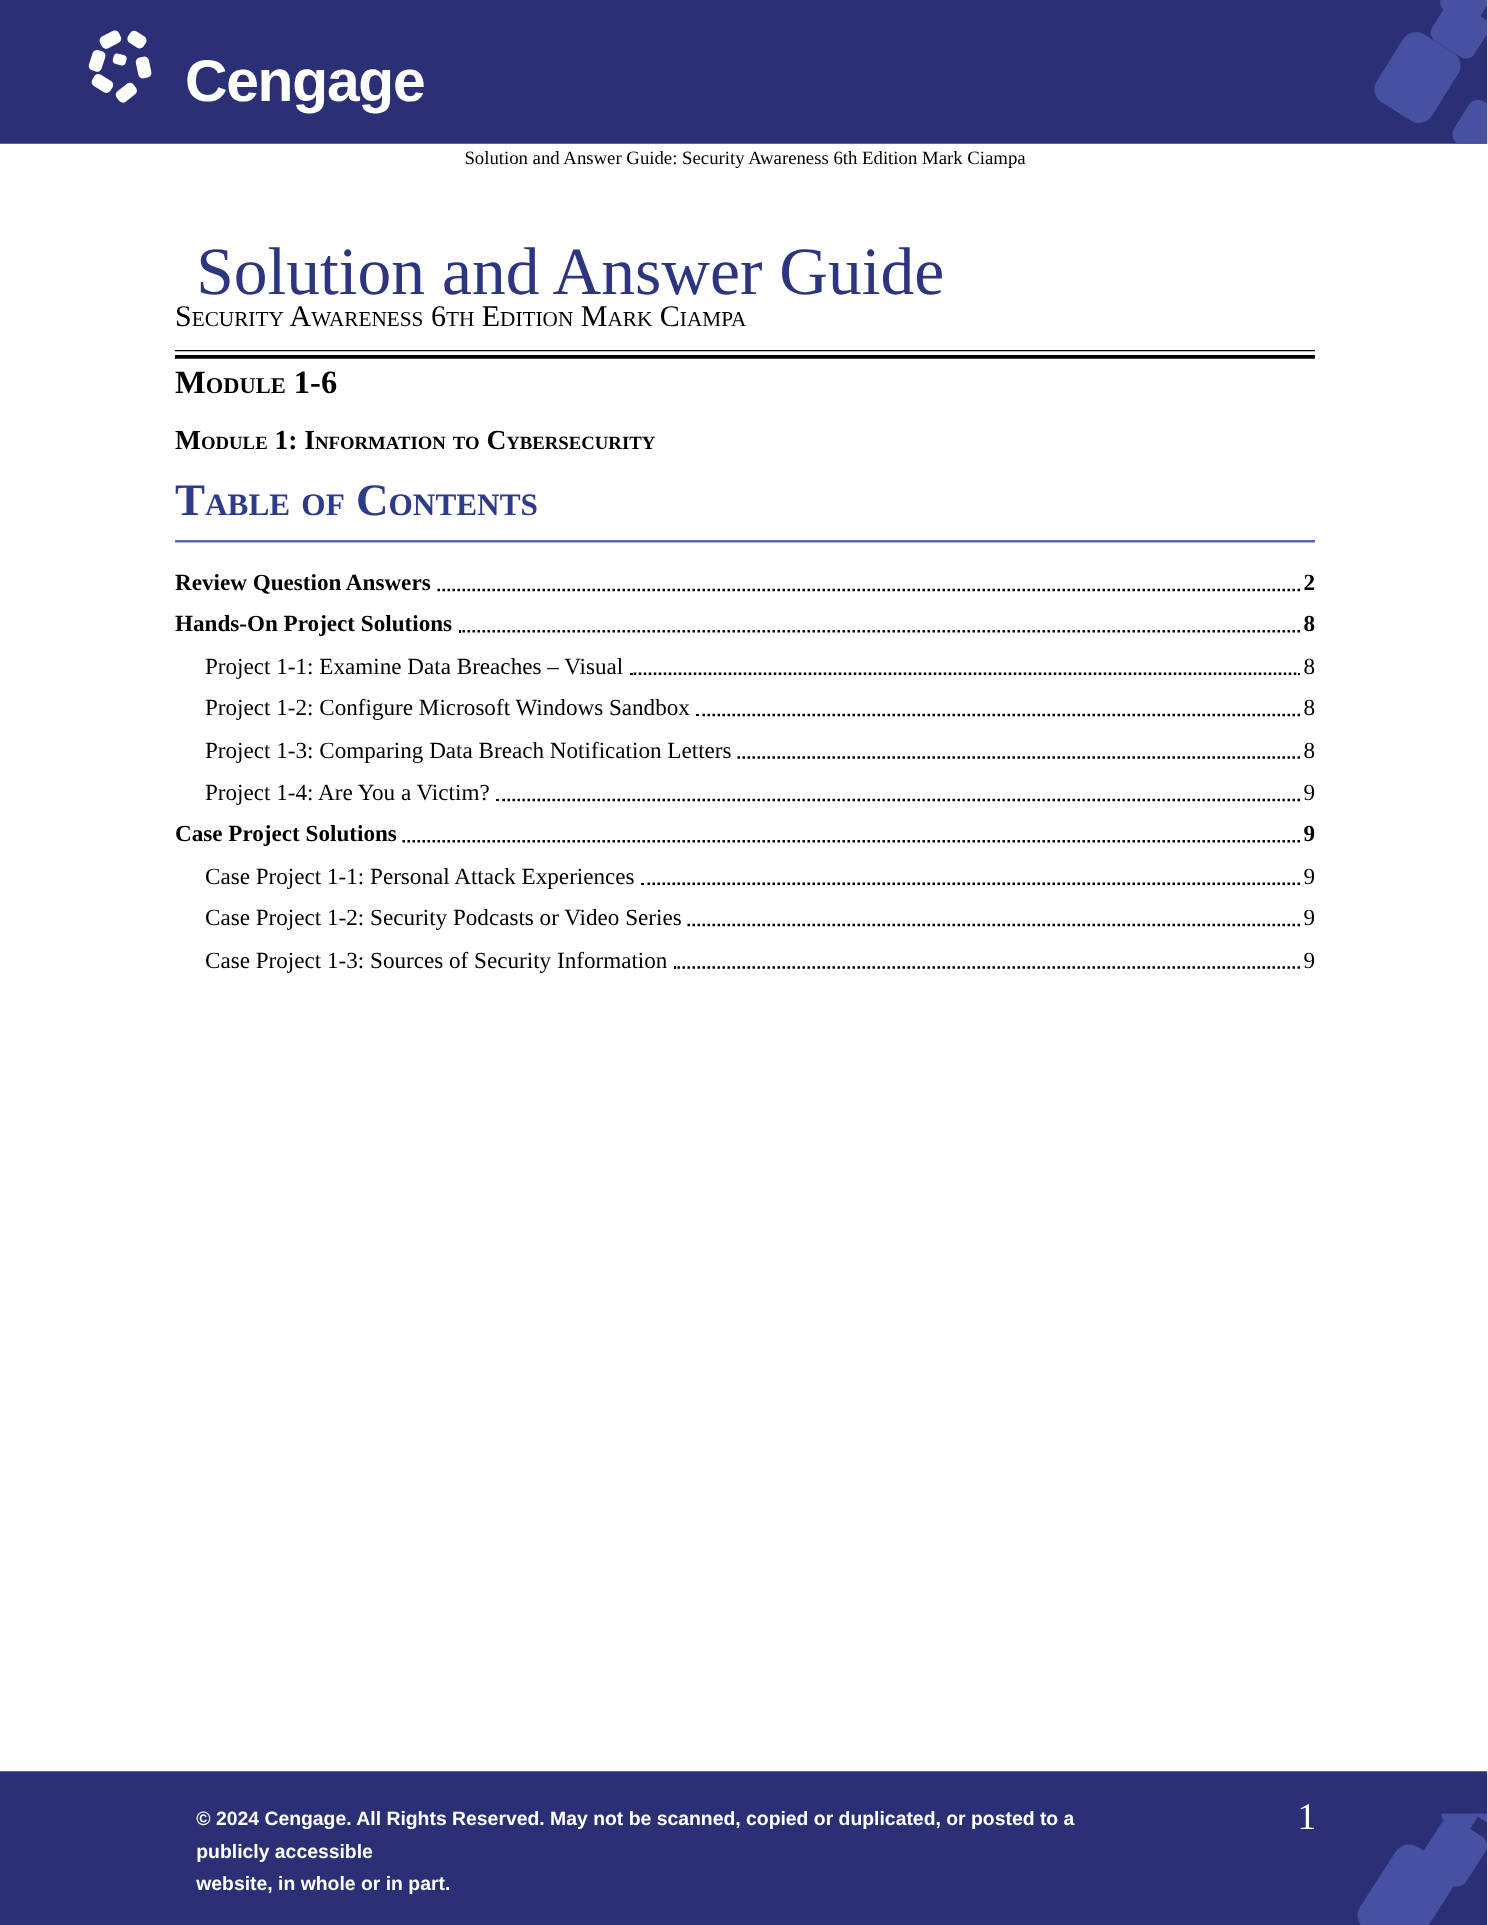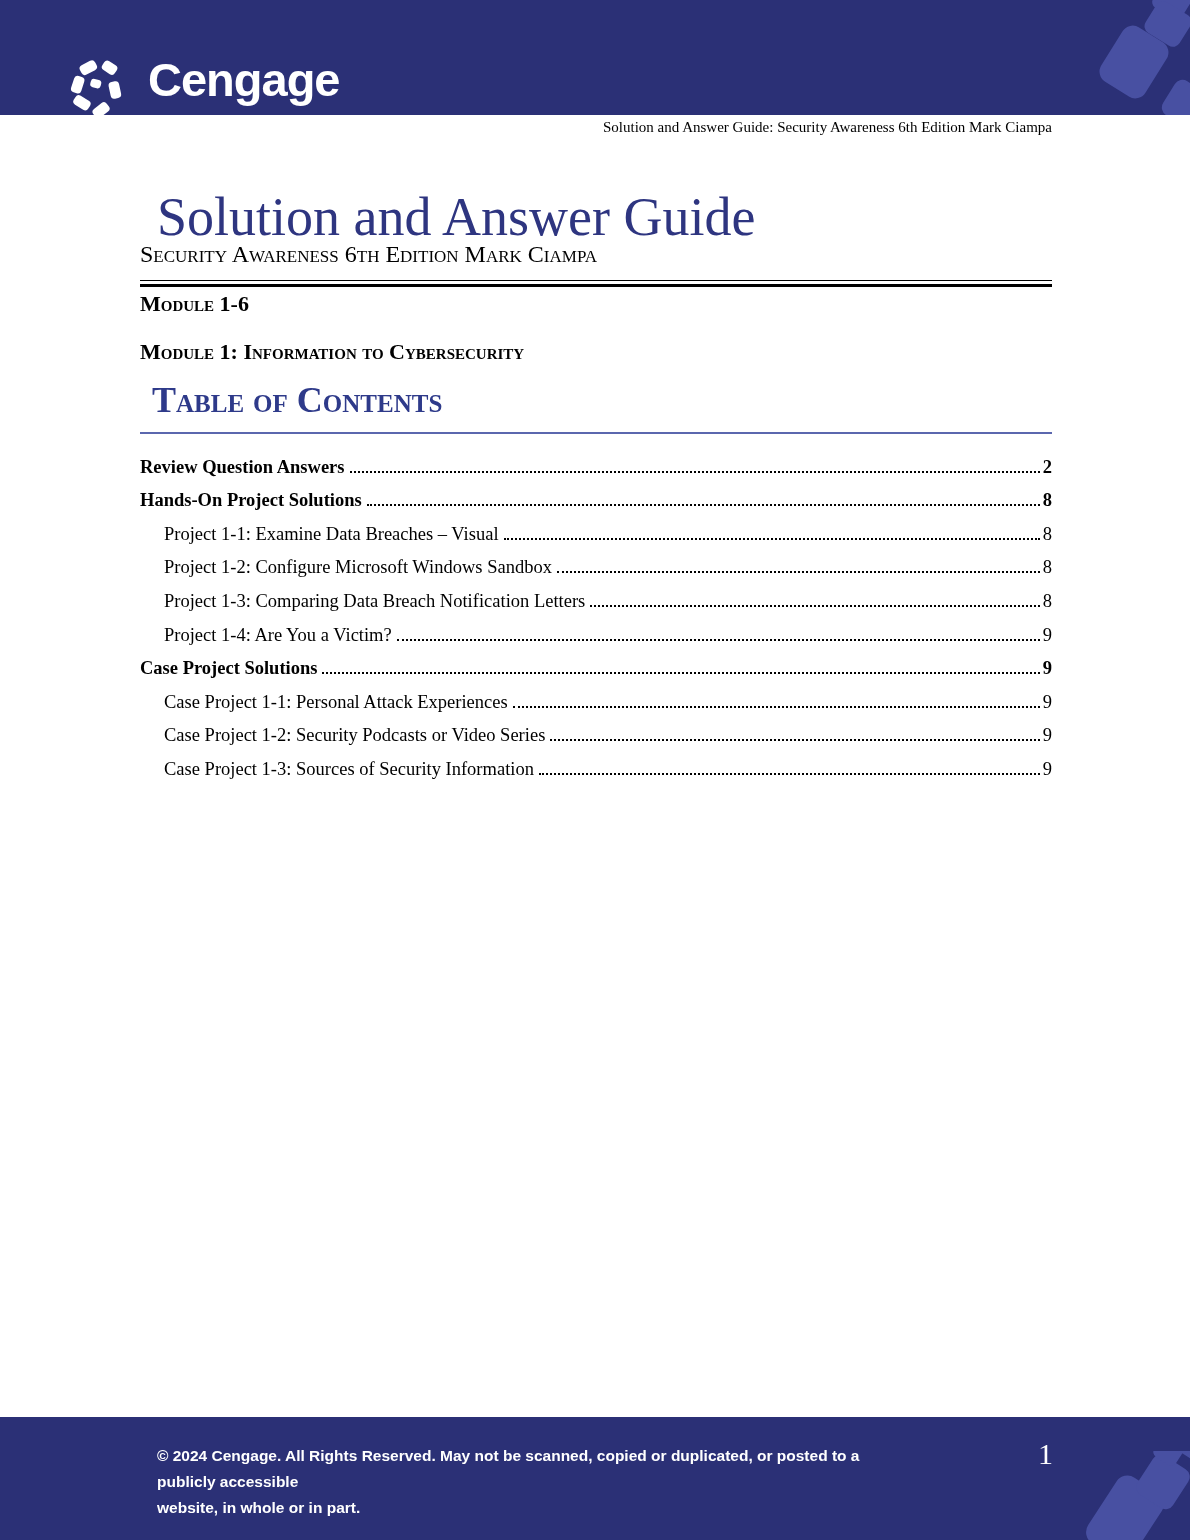--- a/index.html
+++ b/index.html
@@ -1,45 +1,45 @@
 <!DOCTYPE html>
 <html><head>
 <meta charset="utf-8">
 <style>
   html,body{margin:0;padding:0;background:#fff;}
   .page{position:relative;width:1190px;height:1540px;background:#ffffff;overflow:hidden;
         font-family:"Liberation Serif","DejaVu Serif",serif;color:#000;}
 
   
   .topbar{position:absolute;left:0;top:0;width:1190px;height:115px;background:#2b3076;overflow:hidden;}
-  .logo{position:absolute;left:66px;top:20px;display:flex;align-items:flex-start;gap:14px;margin-top:36px;}
+  .logo{position:absolute;left:66px;top:20px;display:flex;align-items:flex-end;gap:14px;}
   .logo-mark{width:68px;height:68px;}
   .logo-text{font-family:"Liberation Sans","DejaVu Sans",sans-serif;font-weight:700;
              font-size:47px;color:#ffffff;letter-spacing:-1px;line-height:1;}
   .deco{position:absolute;}
   .deco-top{right:0;top:0;}
   .deco-bottom{right:0;bottom:0;}
 
   
-  .running-head{position:absolute;left:140px;top:119px;width:912px;text-align:right;
+  .running-head{position:absolute;left:140px;top:119px;width:912px;text-align:center;
                 font-size:15px;color:#000;}
 
   
   .content{position:absolute;left:140px;top:0;width:912px;}
   .doc-title{position:absolute;left:0;top:172px;margin:17px;font-weight:400;
              font-size:54px;line-height:1.05;color:#2e3580;white-space:nowrap;}
   .doc-subtitle{position:absolute;left:0;top:240px;font-variant:small-caps;
                 font-size:24px;line-height:1.2;color:#000;white-space:nowrap;}
   .double-rule{position:absolute;left:0;top:280px;width:912px;height:3px;
                border-top:1.5px solid #000;border-bottom:3.5px solid #000;}
   .module-range{position:absolute;left:0;top:291px;font-variant:small-caps;font-weight:700;
-                font-size:22px;white-space:nowrap;}
+                font-size:26px;white-space:nowrap;}
   .module-title{position:absolute;left:0;top:339px;font-variant:small-caps;font-weight:700;
                 font-size:22px;white-space:nowrap;}
-  .toc-heading{position:absolute;left:12px;top:380px;margin:0;font-variant:small-caps;font-weight:700;
+  .toc-heading{position:absolute;left:0;top:380px;margin:0;font-variant:small-caps;font-weight:700;
                font-size:36px;line-height:1.15;color:#2e3a8a;white-space:nowrap;}
   .toc-rule{position:absolute;left:0;top:432px;width:912px;height:0;border-top:2px solid #5b67ae;}
 
   
   .toc{position:absolute;left:0;top:444px;width:912px;}
   .toc-row{display:flex;align-items:flex-end;height:33.6px;font-size:18.5px;line-height:22px;
            text-decoration:none;color:#000;cursor:pointer;}
   .toc-row.b{font-weight:700;}
   .toc-row.lvl2{padding-left:24px;}
   .toc-label{white-space:nowrap;}

